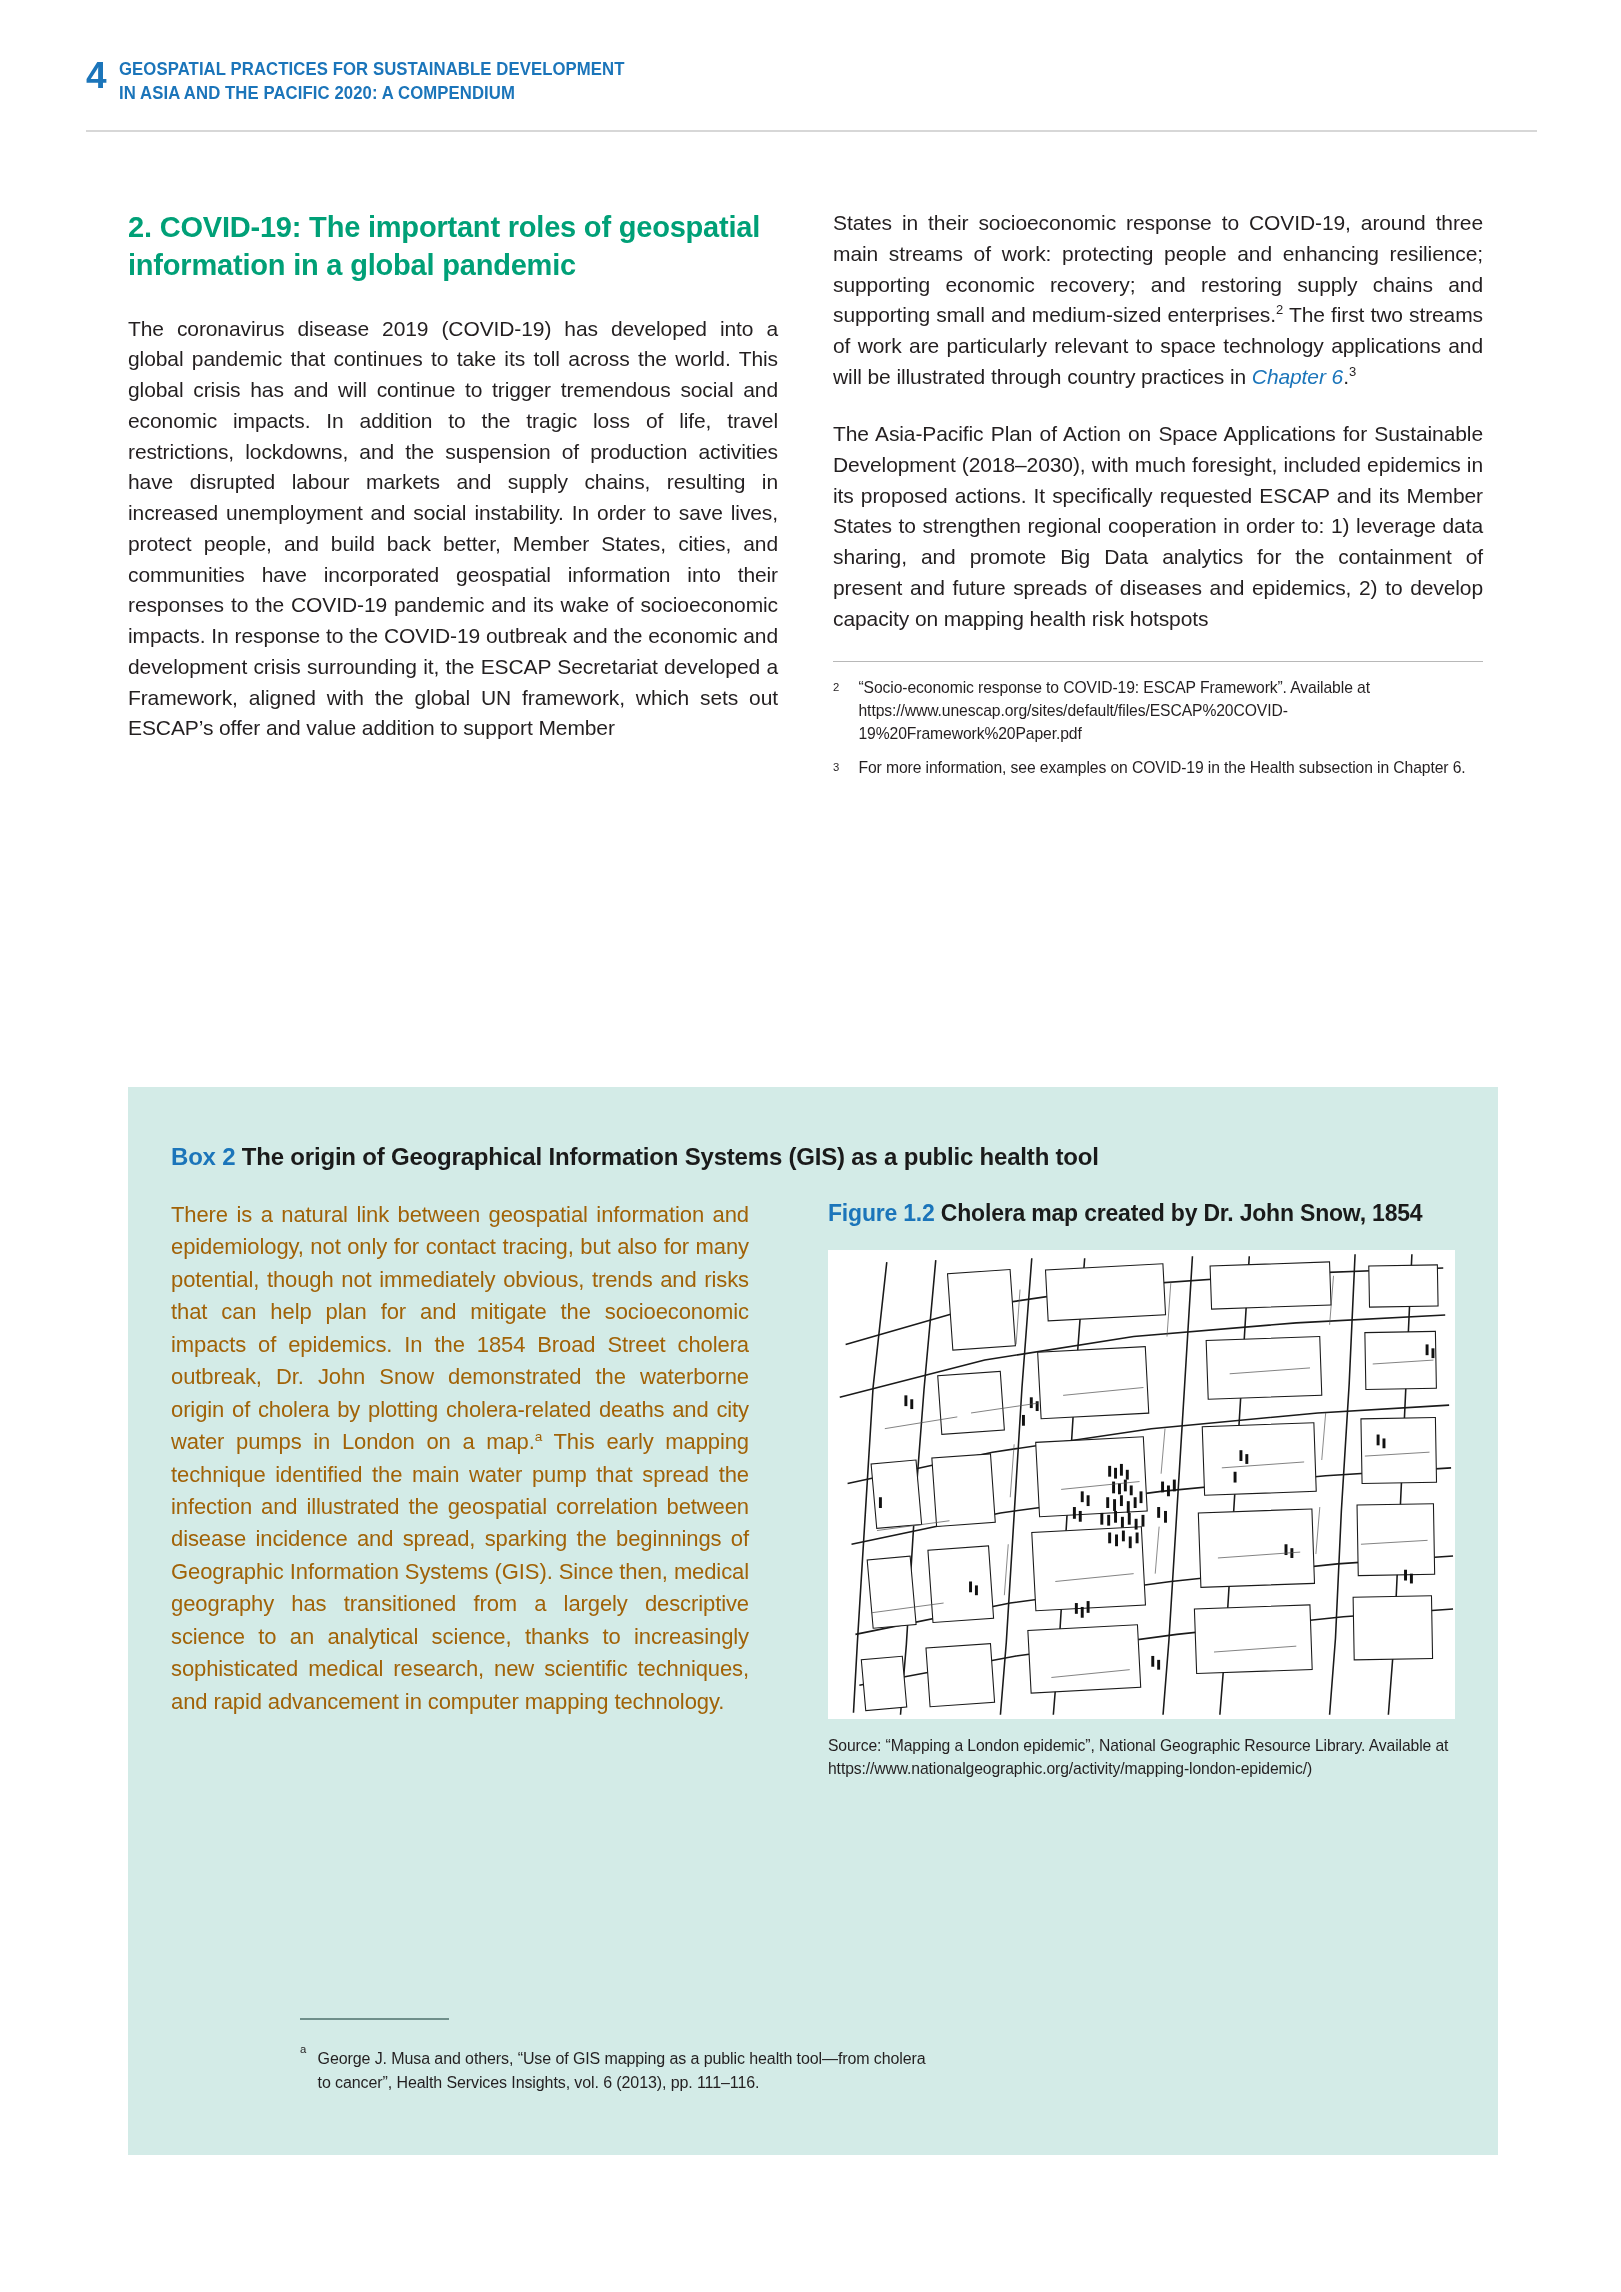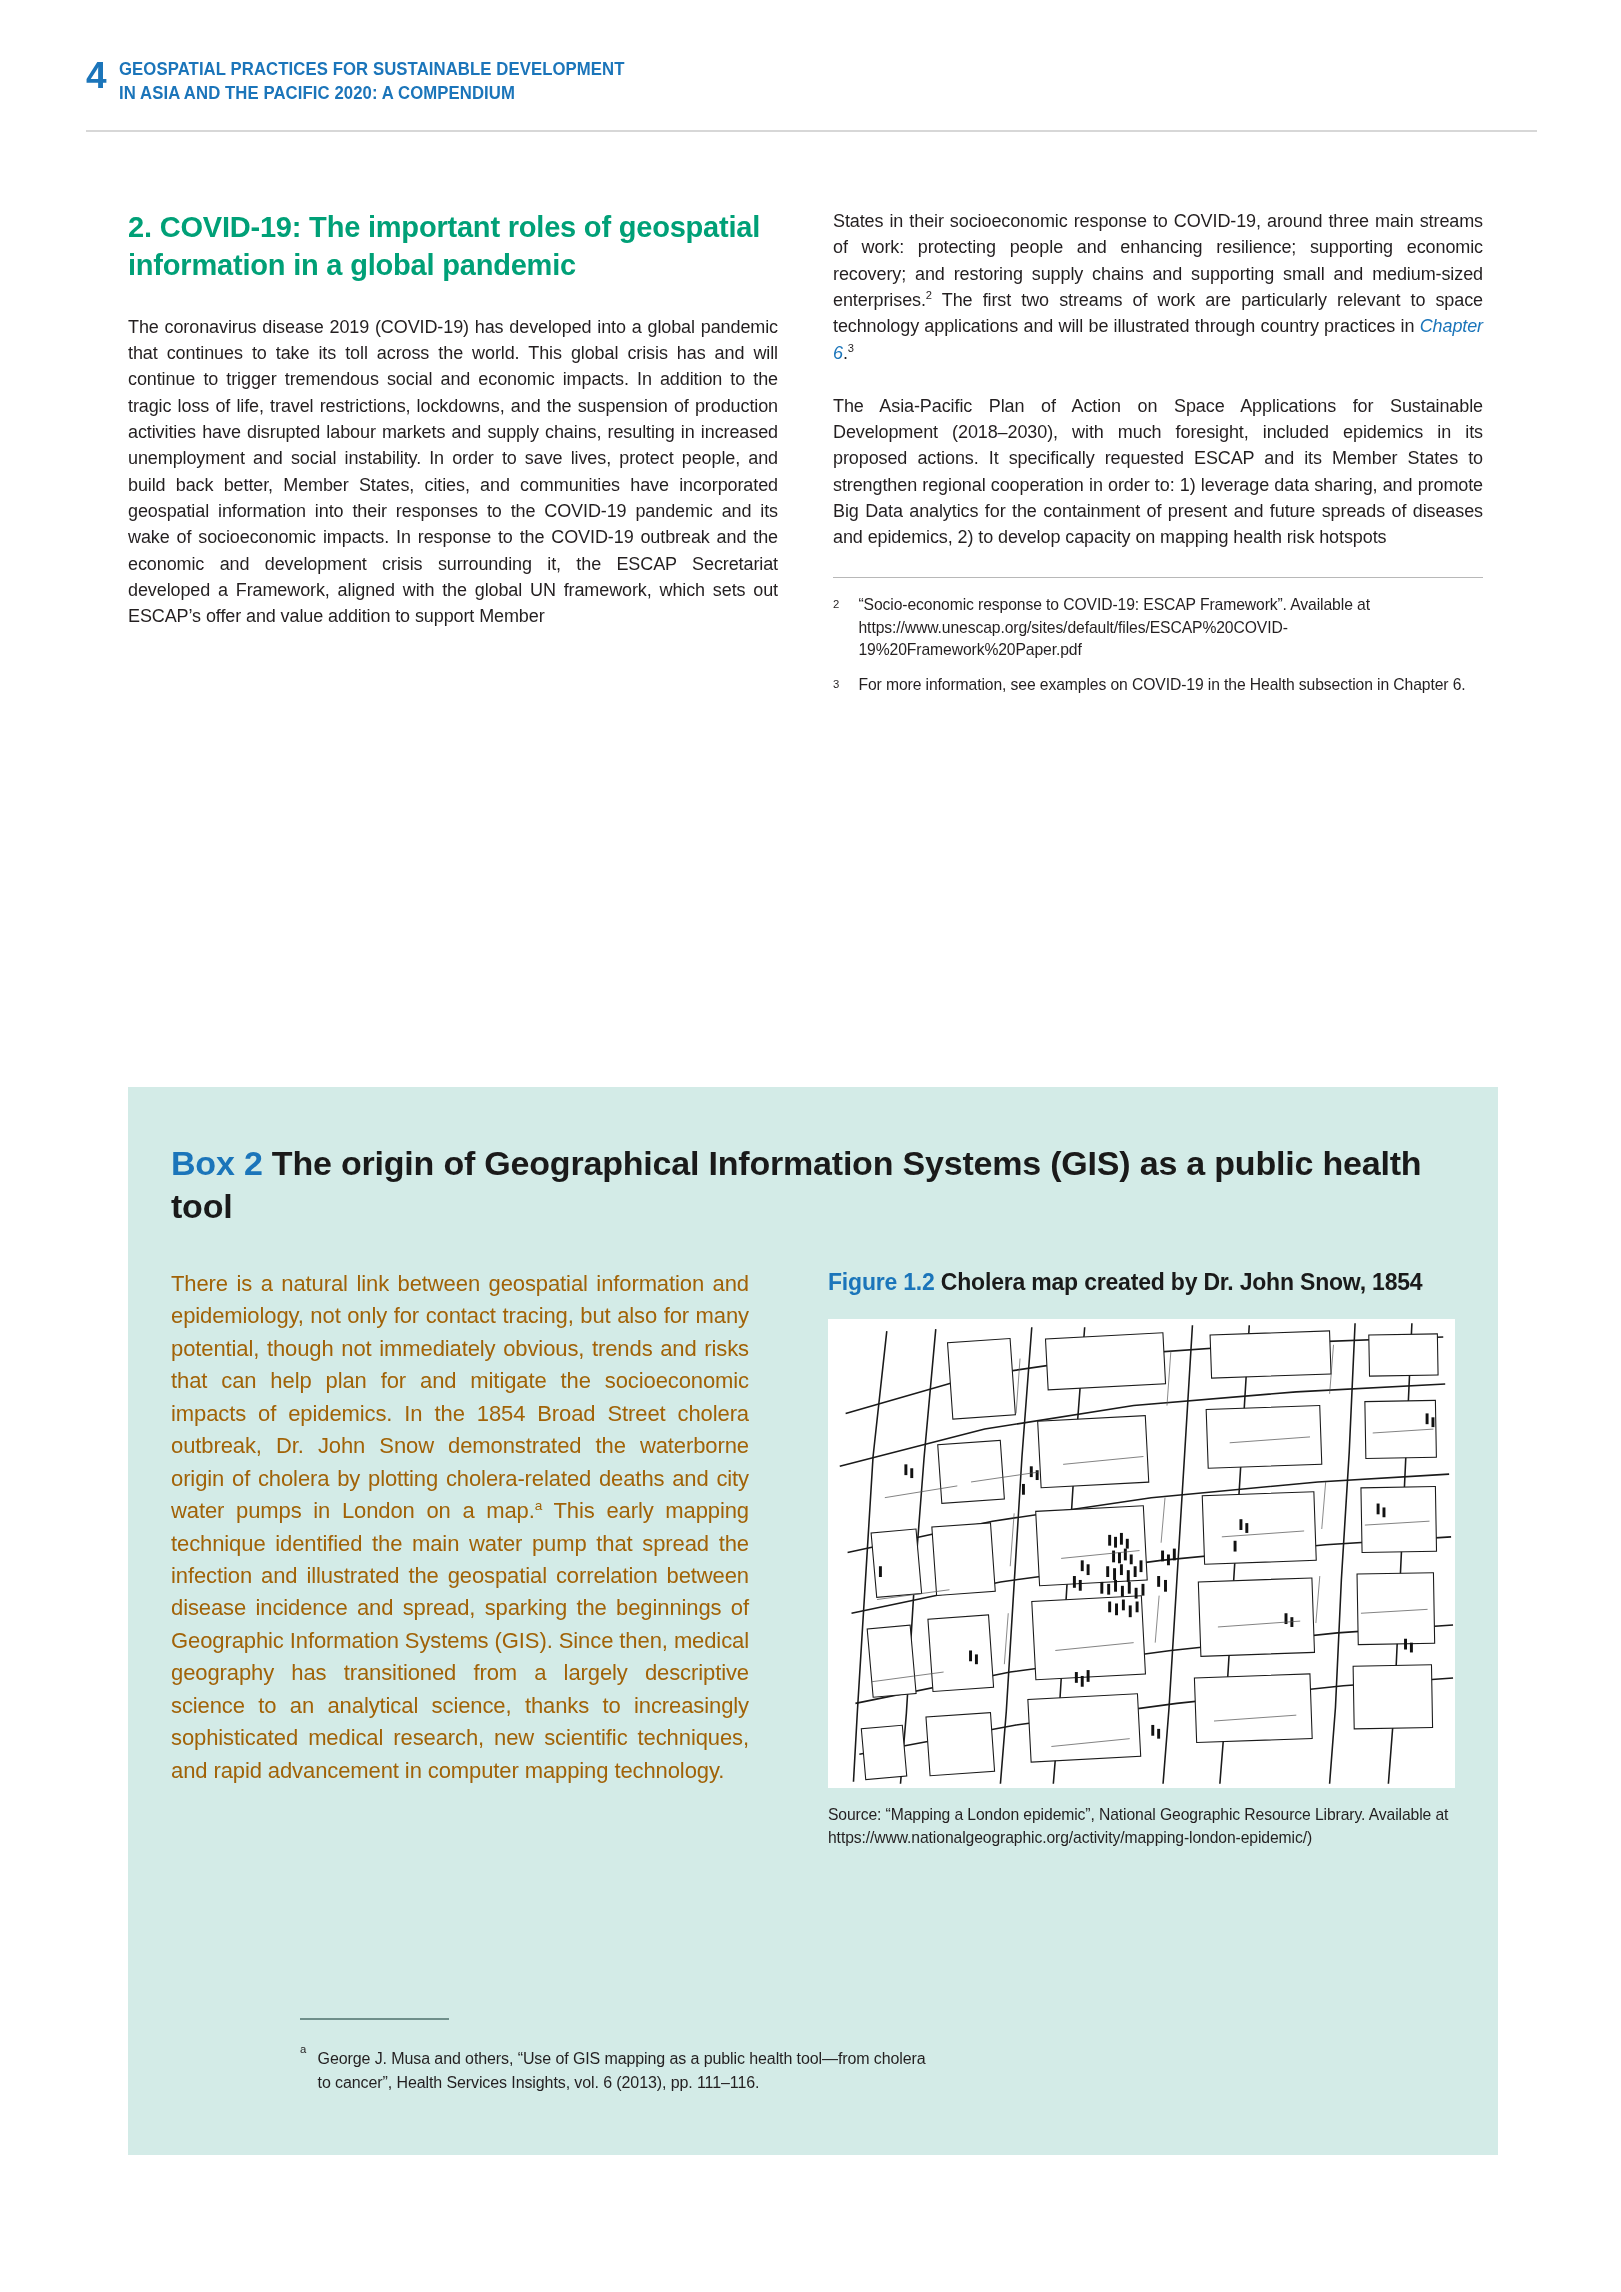--- a/index.html
+++ b/index.html
@@ -69,21 +69,21 @@
   .section-title {
     font-size: 29px;
     font-weight: bold;
     color: #00a077;
     line-height: 1.32;
     margin: 0 0 29px 0;
     letter-spacing: -0.2px;
   }
 
   p.body {
-    font-size: 18px;
+    font-size: 21px;
     line-height: 1.465;
     text-align: justify;
     margin: 0 0 26.5px 0;
     color: #231f20;
     letter-spacing: -0.1px;
   }
   p.body:last-child { margin-bottom: 0; }
   .ital-link {
     font-style: italic;
     color: #1b75ba;
@@ -125,23 +125,23 @@
     position: absolute;
     left: 128px;
     top: 1087px;
     width: 1370px;
     height: 1068px;
     background: #d3ebe7;
     box-sizing: border-box;
     padding: 55px 43px 0 43px;
   }
   .box-title {
-    font-size: 34px;
+    font-size: 24px;
     line-height: 1.25;
-    margin: 0 0 41px 0;
+    margin: 0 0 27px 0;
     letter-spacing: -0.2px;
   }
   .box-title .box-label {
     color: #1b75ba;
     font-weight: bold;
   }
   .box-title .box-heading-text {
     color: #1a1a1a;
     font-weight: bold;
   }

